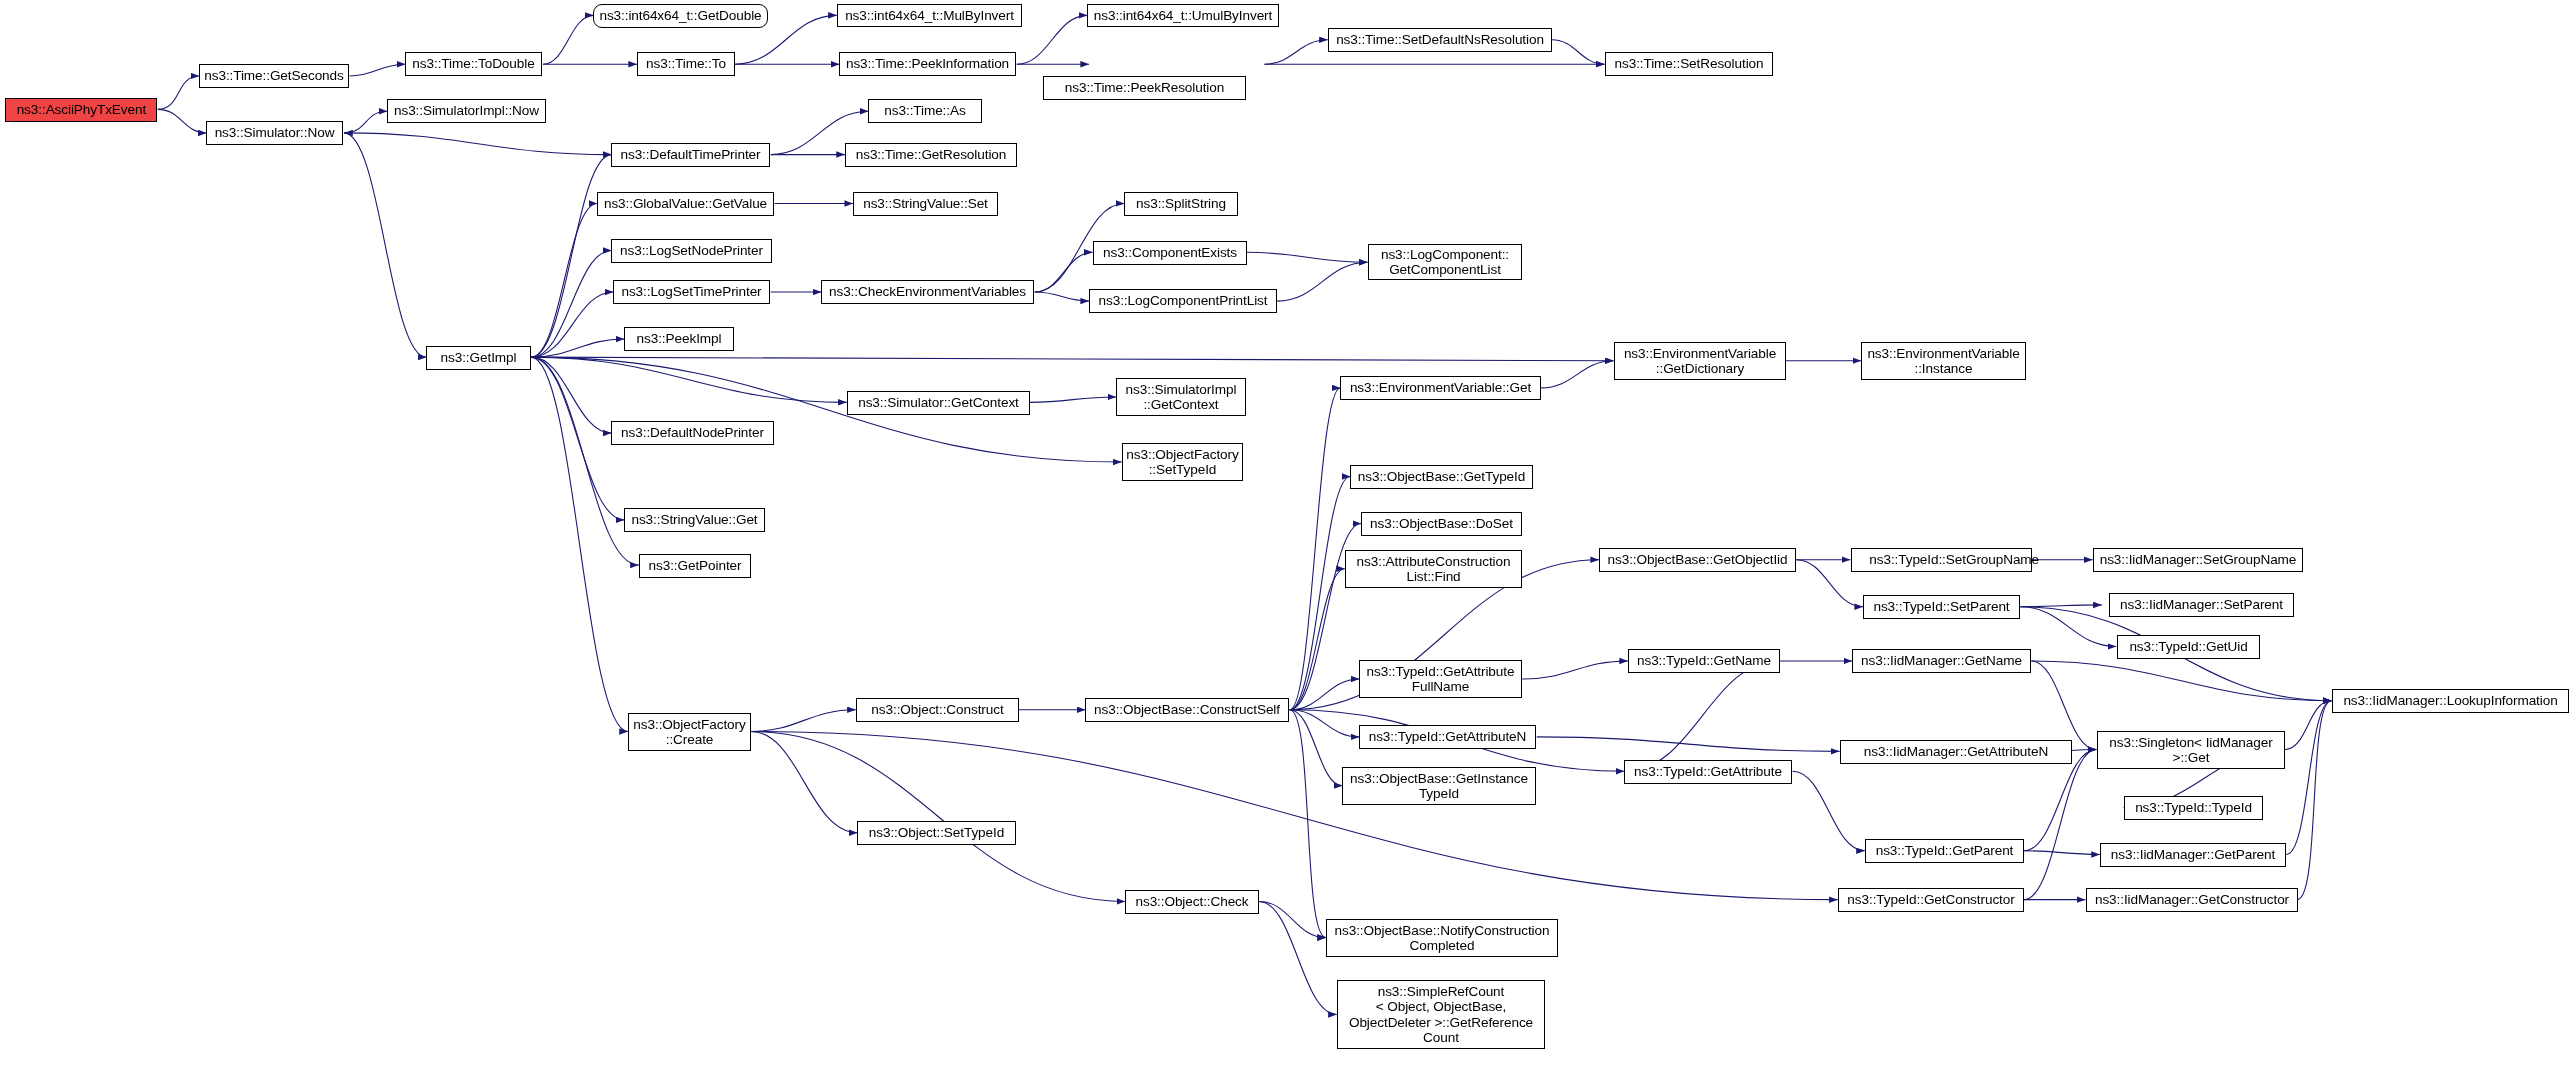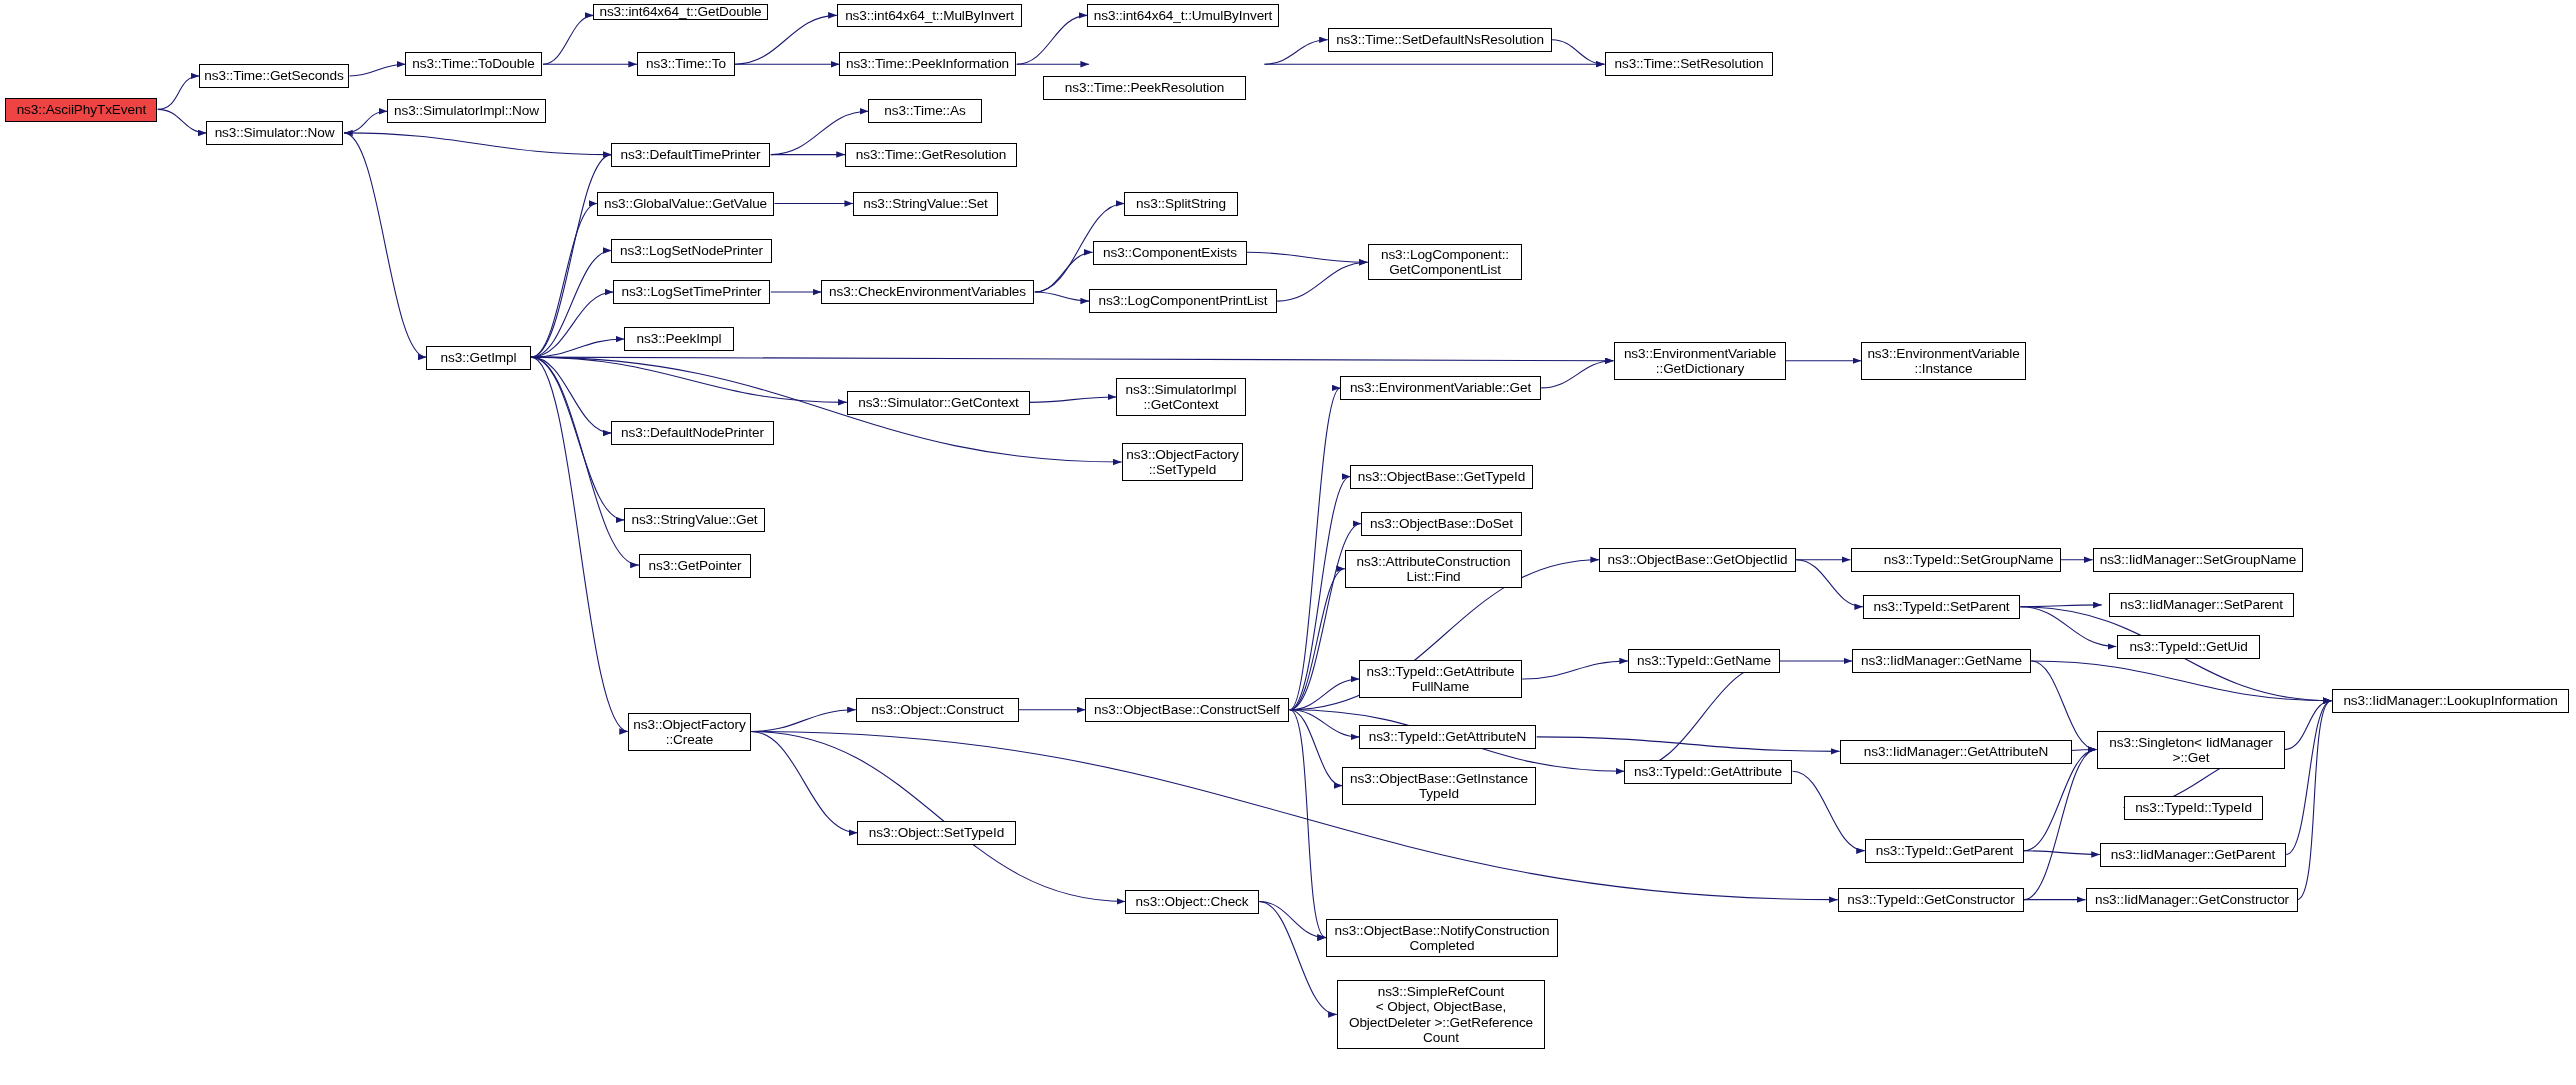--- a/index.html
+++ b/index.html
@@ -135,21 +135,21 @@
         <path d="M1392,997 C1425.3,997 1432.7,1037 1466,1037" fill="none" stroke="#191970" stroke-width="1.2" marker-end="url(#arrow)"></path>
         <path d="M1392,997 C1430.7,997 1439.3,1122 1478,1122" fill="none" stroke="#191970" stroke-width="1.2" marker-end="url(#arrow)"></path>
       </g>
   </svg>
   <div id="nodes">
       <div class="node root" style="left: 5.4px; top: 98px; width: 152px; height: 23.5px;">ns3::AsciiPhyTxEvent</div>
       <div class="node" style="left: 199px; top: 64px; width: 150px; height: 23.5px;">ns3::Time::GetSeconds</div>
       <div class="node" style="left: 206px; top: 121px; width: 137px; height: 23.5px;">ns3::Simulator::Now</div>
       <div class="node" style="left: 405px; top: 52px; width: 137px; height: 23.5px;">ns3::Time::ToDouble</div>
       <div class="node" style="left: 387px; top: 99px; width: 159px; height: 23.5px;">ns3::SimulatorImpl::Now</div>
-      <div class="node" style="left: 593px; top: 3.6px; width: 175px; height: 16px;">ns3::int64x64_t::GetDouble</div>
+      <div class="node" style="left: 593px; top: 3.6px; width: 175px; height: 24px; border-radius: 9px;">ns3::int64x64_t::GetDouble</div>
       <div class="node" style="left: 637px; top: 52px; width: 98px; height: 23.5px;">ns3::Time::To</div>
       <div class="node" style="left: 837px; top: 3.6px; width: 185px; height: 23.5px;">ns3::int64x64_t::MulByInvert</div>
       <div class="node" style="left: 839px; top: 52px; width: 177px; height: 23.5px;">ns3::Time::PeekInformation</div>
       <div class="node" style="left: 1087px; top: 3.6px; width: 192px; height: 23.5px;">ns3::int64x64_t::UmulByInvert</div>
       <div class="node" style="left: 1043px; top: 52px; width: 203px; height: 23.5px; margin-top: 24px;">ns3::Time::PeekResolution</div>
       <div class="node" style="left: 1328px; top: 28px; width: 224px; height: 23.5px;">ns3::Time::SetDefaultNsResolution</div>
       <div class="node" style="left: 1605px; top: 52px; width: 168px; height: 23.5px;">ns3::Time::SetResolution</div>
       <div class="node" style="left: 611px; top: 143px; width: 159px; height: 23.5px;">ns3::DefaultTimePrinter</div>
       <div class="node" style="left: 868px; top: 99px; width: 114px; height: 23.5px;">ns3::Time::As</div>
       <div class="node" style="left: 845px; top: 143px; width: 172px; height: 23.5px;">ns3::Time::GetResolution</div>
@@ -176,21 +176,21 @@
       <div class="node" style="left: 611px; top: 421px; width: 163px; height: 23.5px; text-align: right;">ns3::DefaultNodePrinter</div>
       <div class="node" style="left: 1122px; top: 443px; width: 121px; height: 38px;">ns3::ObjectFactory
 ::SetTypeId</div>
       <div class="node" style="left: 624px; top: 508px; width: 141px; height: 23.5px;">ns3::StringValue::Get</div>
       <div class="node" style="left: 639px; top: 554px; width: 112px; height: 23.5px;">ns3::GetPointer</div>
       <div class="node" style="left: 1350px; top: 465px; width: 183px; height: 23.5px;">ns3::ObjectBase::GetTypeId</div>
       <div class="node" style="left: 1361px; top: 512px; width: 161px; height: 23.5px;">ns3::ObjectBase::DoSet</div>
       <div class="node" style="left: 1345px; top: 550px; width: 177px; height: 38px;">ns3::AttributeConstruction
 List::Find</div>
       <div class="node" style="left: 1599px; top: 548px; width: 197px; height: 23.5px;">ns3::ObjectBase::GetObjectIid</div>
-      <div class="node" style="left: 1851px; top: 548px; width: 210px; height: 23.5px; padding-left: 28px;">ns3::TypeId::SetGroupName</div>
+      <div class="node" style="left: 1851px; top: 548px; width: 181px; height: 23.5px; padding-left: 28px;">ns3::TypeId::SetGroupName</div>
       <div class="node" style="left: 2093px; top: 548px; width: 210px; height: 23.5px;">ns3::IidManager::SetGroupName</div>
       <div class="node" style="left: 1863px; top: 595px; width: 157px; height: 23.5px;">ns3::TypeId::SetParent</div>
       <div class="node" style="left: 2102px; top: 593px; width: 185px; height: 23.5px; margin-left: 7px;">ns3::IidManager::SetParent</div>
       <div class="node" style="left: 2117px; top: 635px; width: 143px; height: 23.5px;">ns3::TypeId::GetUid</div>
       <div class="node" style="left: 1359px; top: 660px; width: 163px; height: 38px;">ns3::TypeId::GetAttribute
 FullName</div>
       <div class="node" style="left: 1628px; top: 649px; width: 152px; height: 23.5px;">ns3::TypeId::GetName</div>
       <div class="node" style="left: 1852px; top: 649px; width: 179px; height: 23.5px;">ns3::IidManager::GetName</div>
       <div class="node" style="left: 2332px; top: 689px; width: 237px; height: 23.5px;">ns3::IidManager::LookupInformation</div>
       <div class="node" style="left: 628px; top: 713px; width: 123px; height: 38px;">ns3::ObjectFactory

